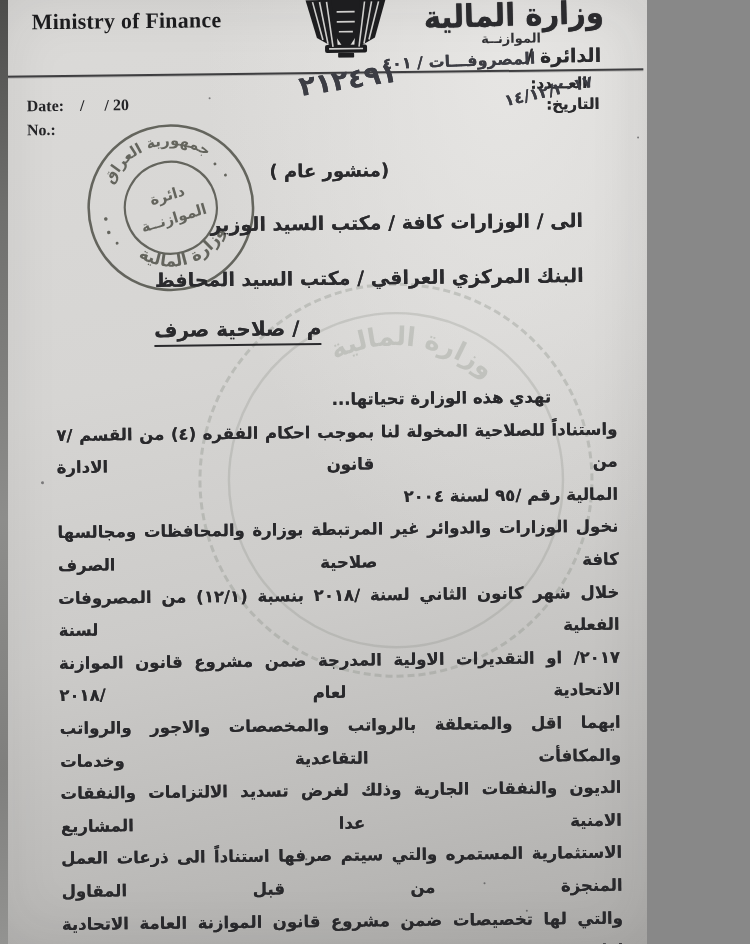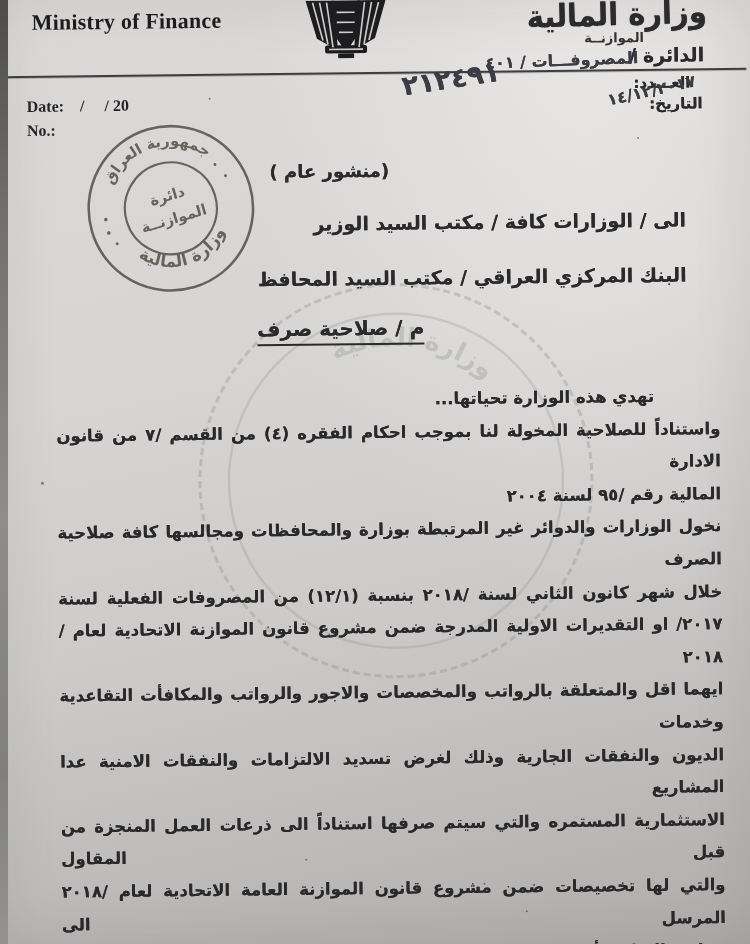--- a/index.html
+++ b/index.html
@@ -1,21 +1,21 @@
 <!DOCTYPE html>
 <html style="--paper: #d7d6d4; --ink: #2a2a2d; --ink-hand: #3c3d44; --stamp: #54554d; --watermark: #868d82; --edge: #5a5a58;"><head>
 <meta charset="utf-8">
 <style>
   :root{
     --paper:#d7d6d4; --ink:#2a2a2d; --ink-hand:#3c3d44;
     --stamp:#54554d; --watermark:#868d82; --edge:#5a5a58;
   }
   html,body{margin:0;padding:0;background:#888;}
   .sheet{
-    position:relative;width:750px;height:944px;overflow:hidden;
+    position:relative;width:647px;height:944px;overflow:hidden;
     background:
       radial-gradient(ellipse at 78% 6%, rgba(232,231,229,.9) 0%, rgba(232,231,229,0) 42%),
       linear-gradient(168deg,#dbdad8 0%,#d6d5d3 38%,#cccbc9 62%,#bdbcba 82%,#aeadab 100%);
     box-shadow:inset 0 0 60px rgba(30,30,30,.10);
     font-family:"DejaVu Sans",sans-serif;color:var(--ink);
   }
   .edge-band{position:absolute;left:0;top:0;bottom:0;width:8px;z-index:40;
     background:linear-gradient(180deg,#4c4c4a 0%,#6f6f6d 22%,#8d8d8b 55%,#7f7f7d 82%,#939391 100%);
     filter:blur(.4px);}
   .tilt{position:absolute;inset:0;transform:rotate(-0.65deg);transform-origin:50% 42%;}

